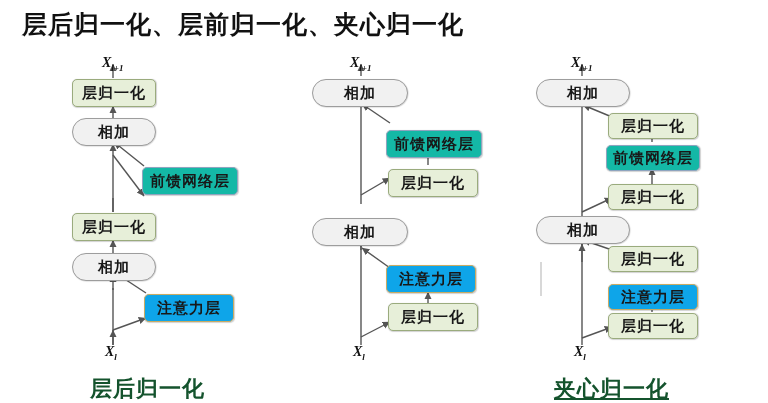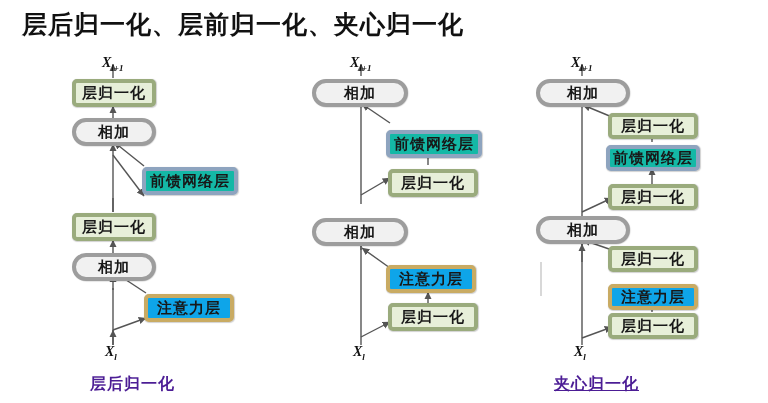--- a/index.html
+++ b/index.html
@@ -27,21 +27,21 @@
   .col1{left:0;}
   .col2{left:240px;}
   .col3{left:480px;}
 
   svg.wires{position:absolute;left:0;top:0;width:256px;height:403px;overflow:visible;}
 
   .box{
     position:absolute;
     box-sizing:border-box;
     border-radius:5px;
-    border:4px solid #14b8a6;
+    border:1px solid #14b8a6;
     background:#f1f1f1;
     font-size:15px;
     line-height:1;
     display:flex;
     align-items:center;
     justify-content:center;
     white-space:nowrap;
     letter-spacing:1px;
     font-weight:600;
     color:#181818;
@@ -58,25 +58,25 @@
     font-style:italic;
     font-weight:700;
     font-size:14px;
     white-space:nowrap;
     color:#111;
   }
   .xlabel sub{font-size:9px;font-style:italic;font-weight:600;}
 
   .caption{
     position:absolute;
-    font-size:16px;
+    font-size:22px;
     font-weight:700;
     letter-spacing:1px;
     white-space:nowrap;
-    color:#4c1d95;
+    color:#14532d;
   }
 
   .artifact{
     position:absolute;
     width:2px;height:34px;
     background:#d8d8d8;
   }
 </style>
 </head>
 <body>

